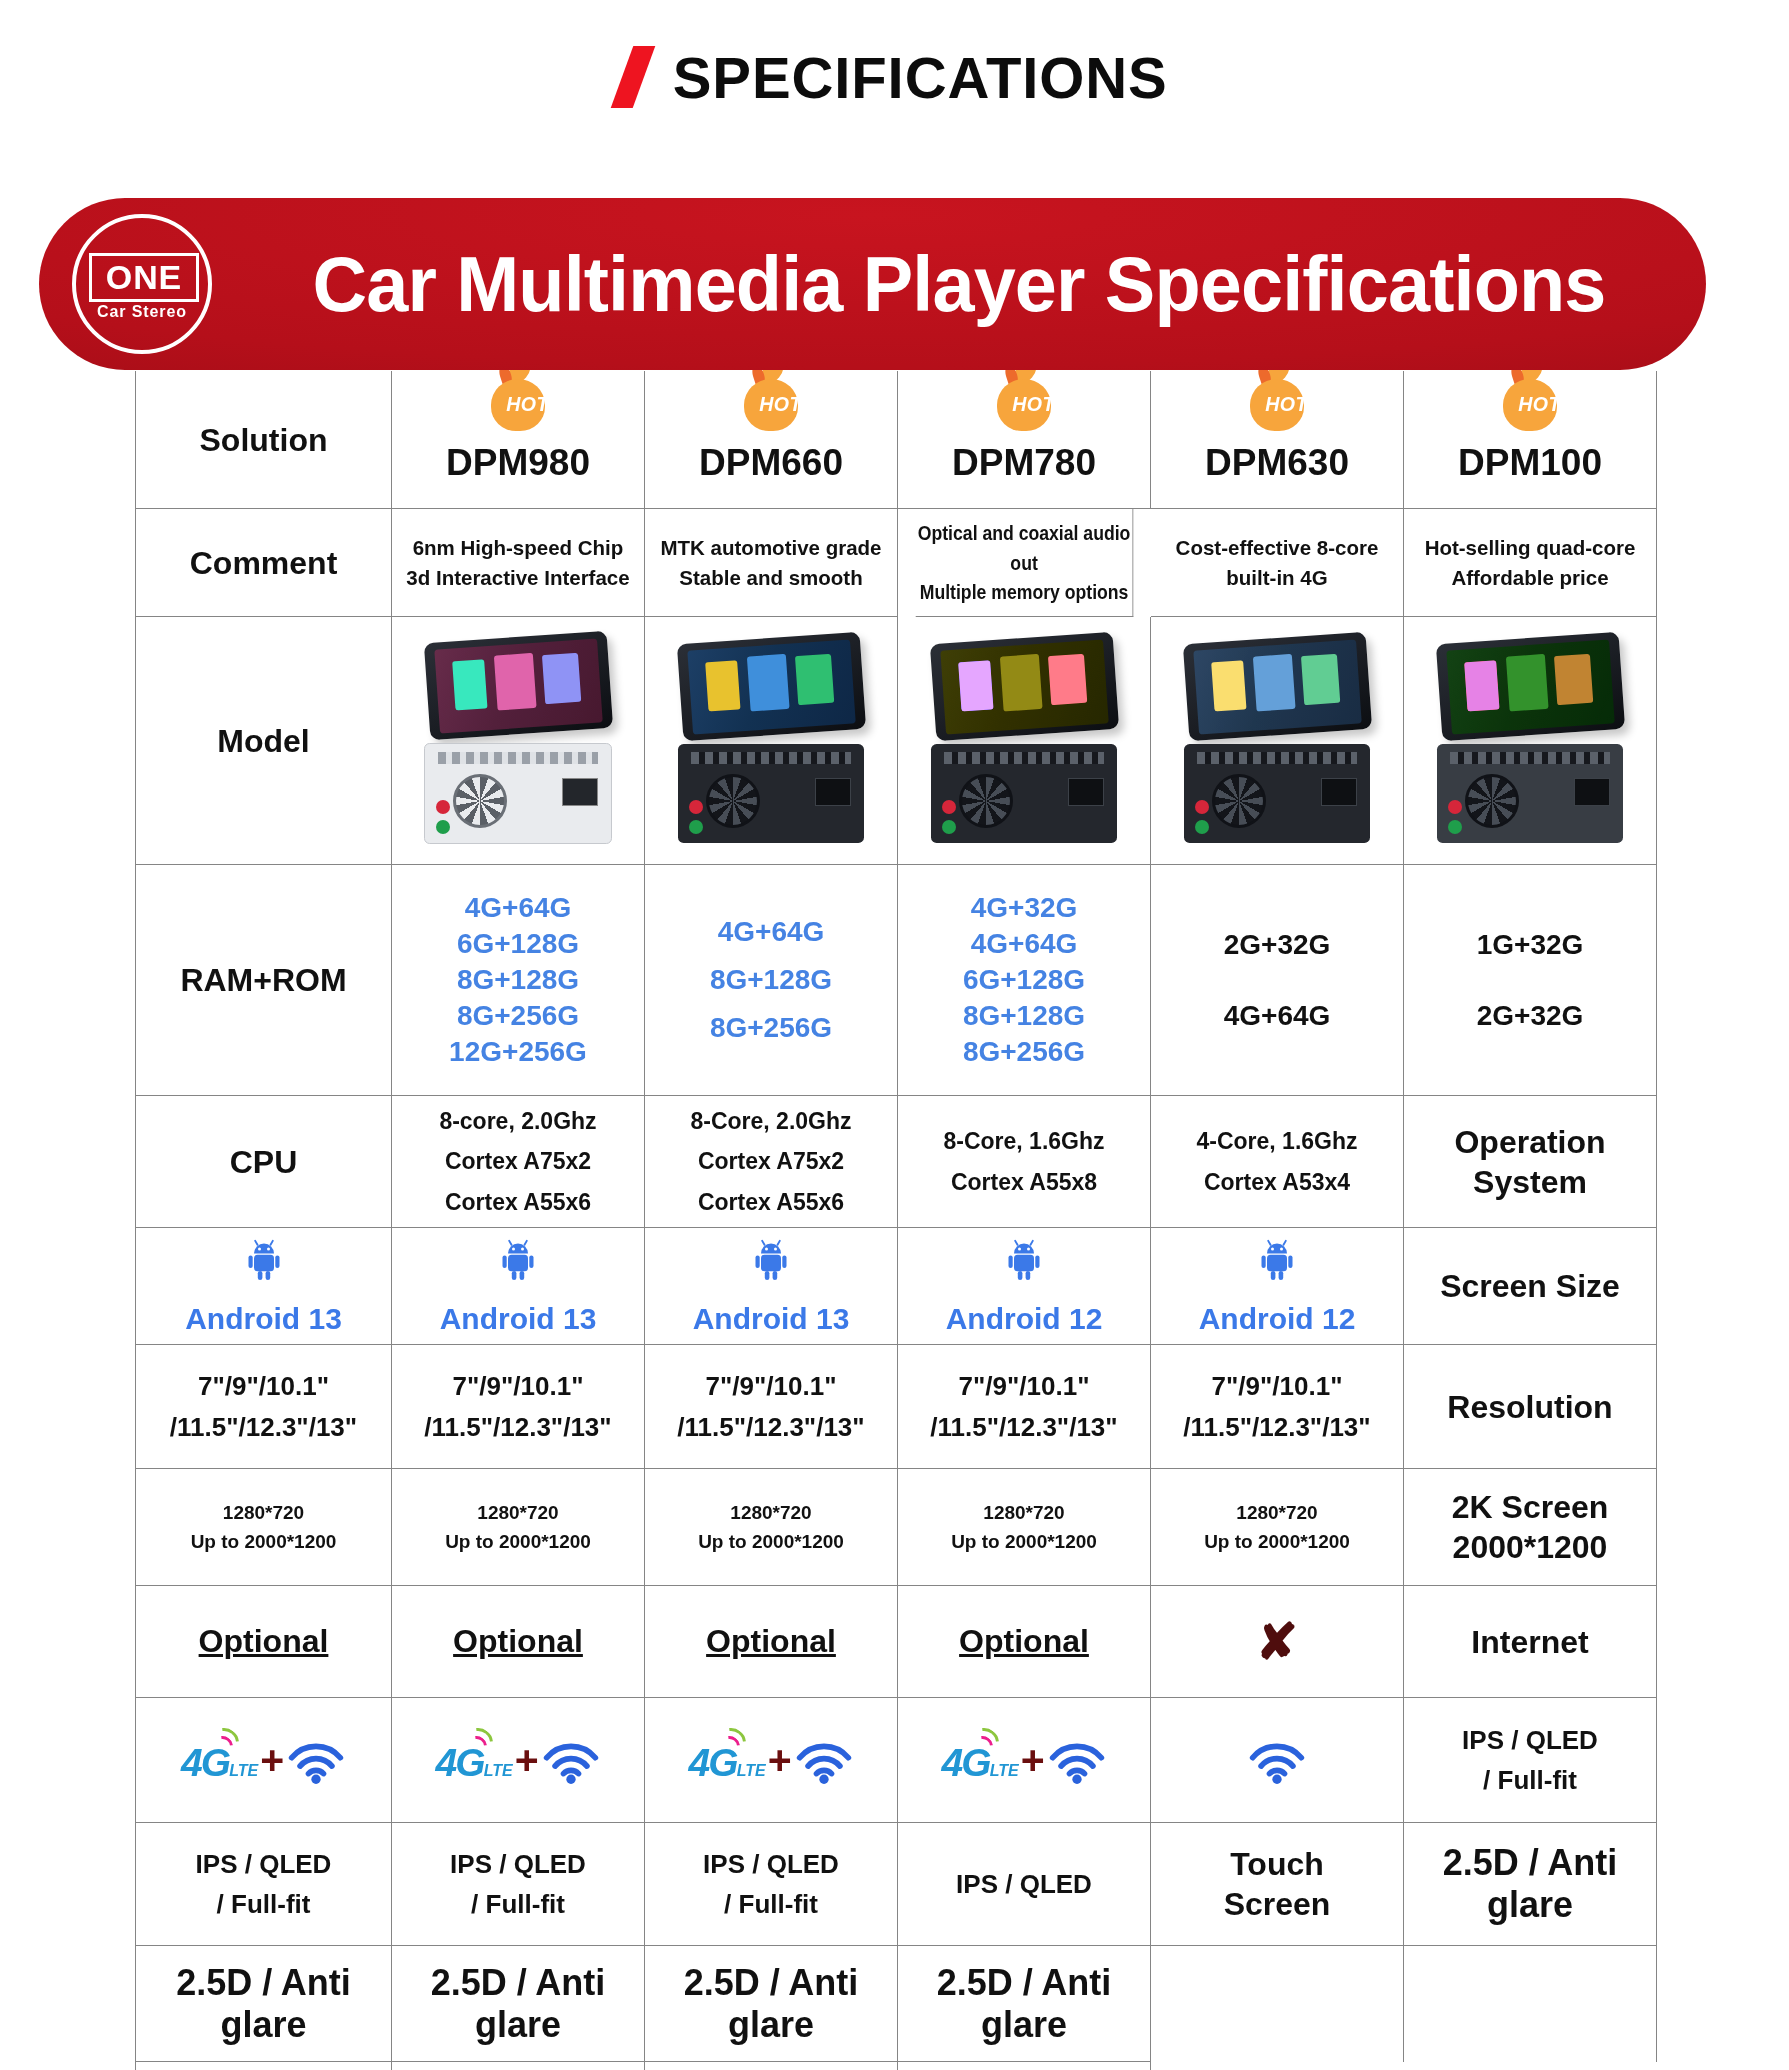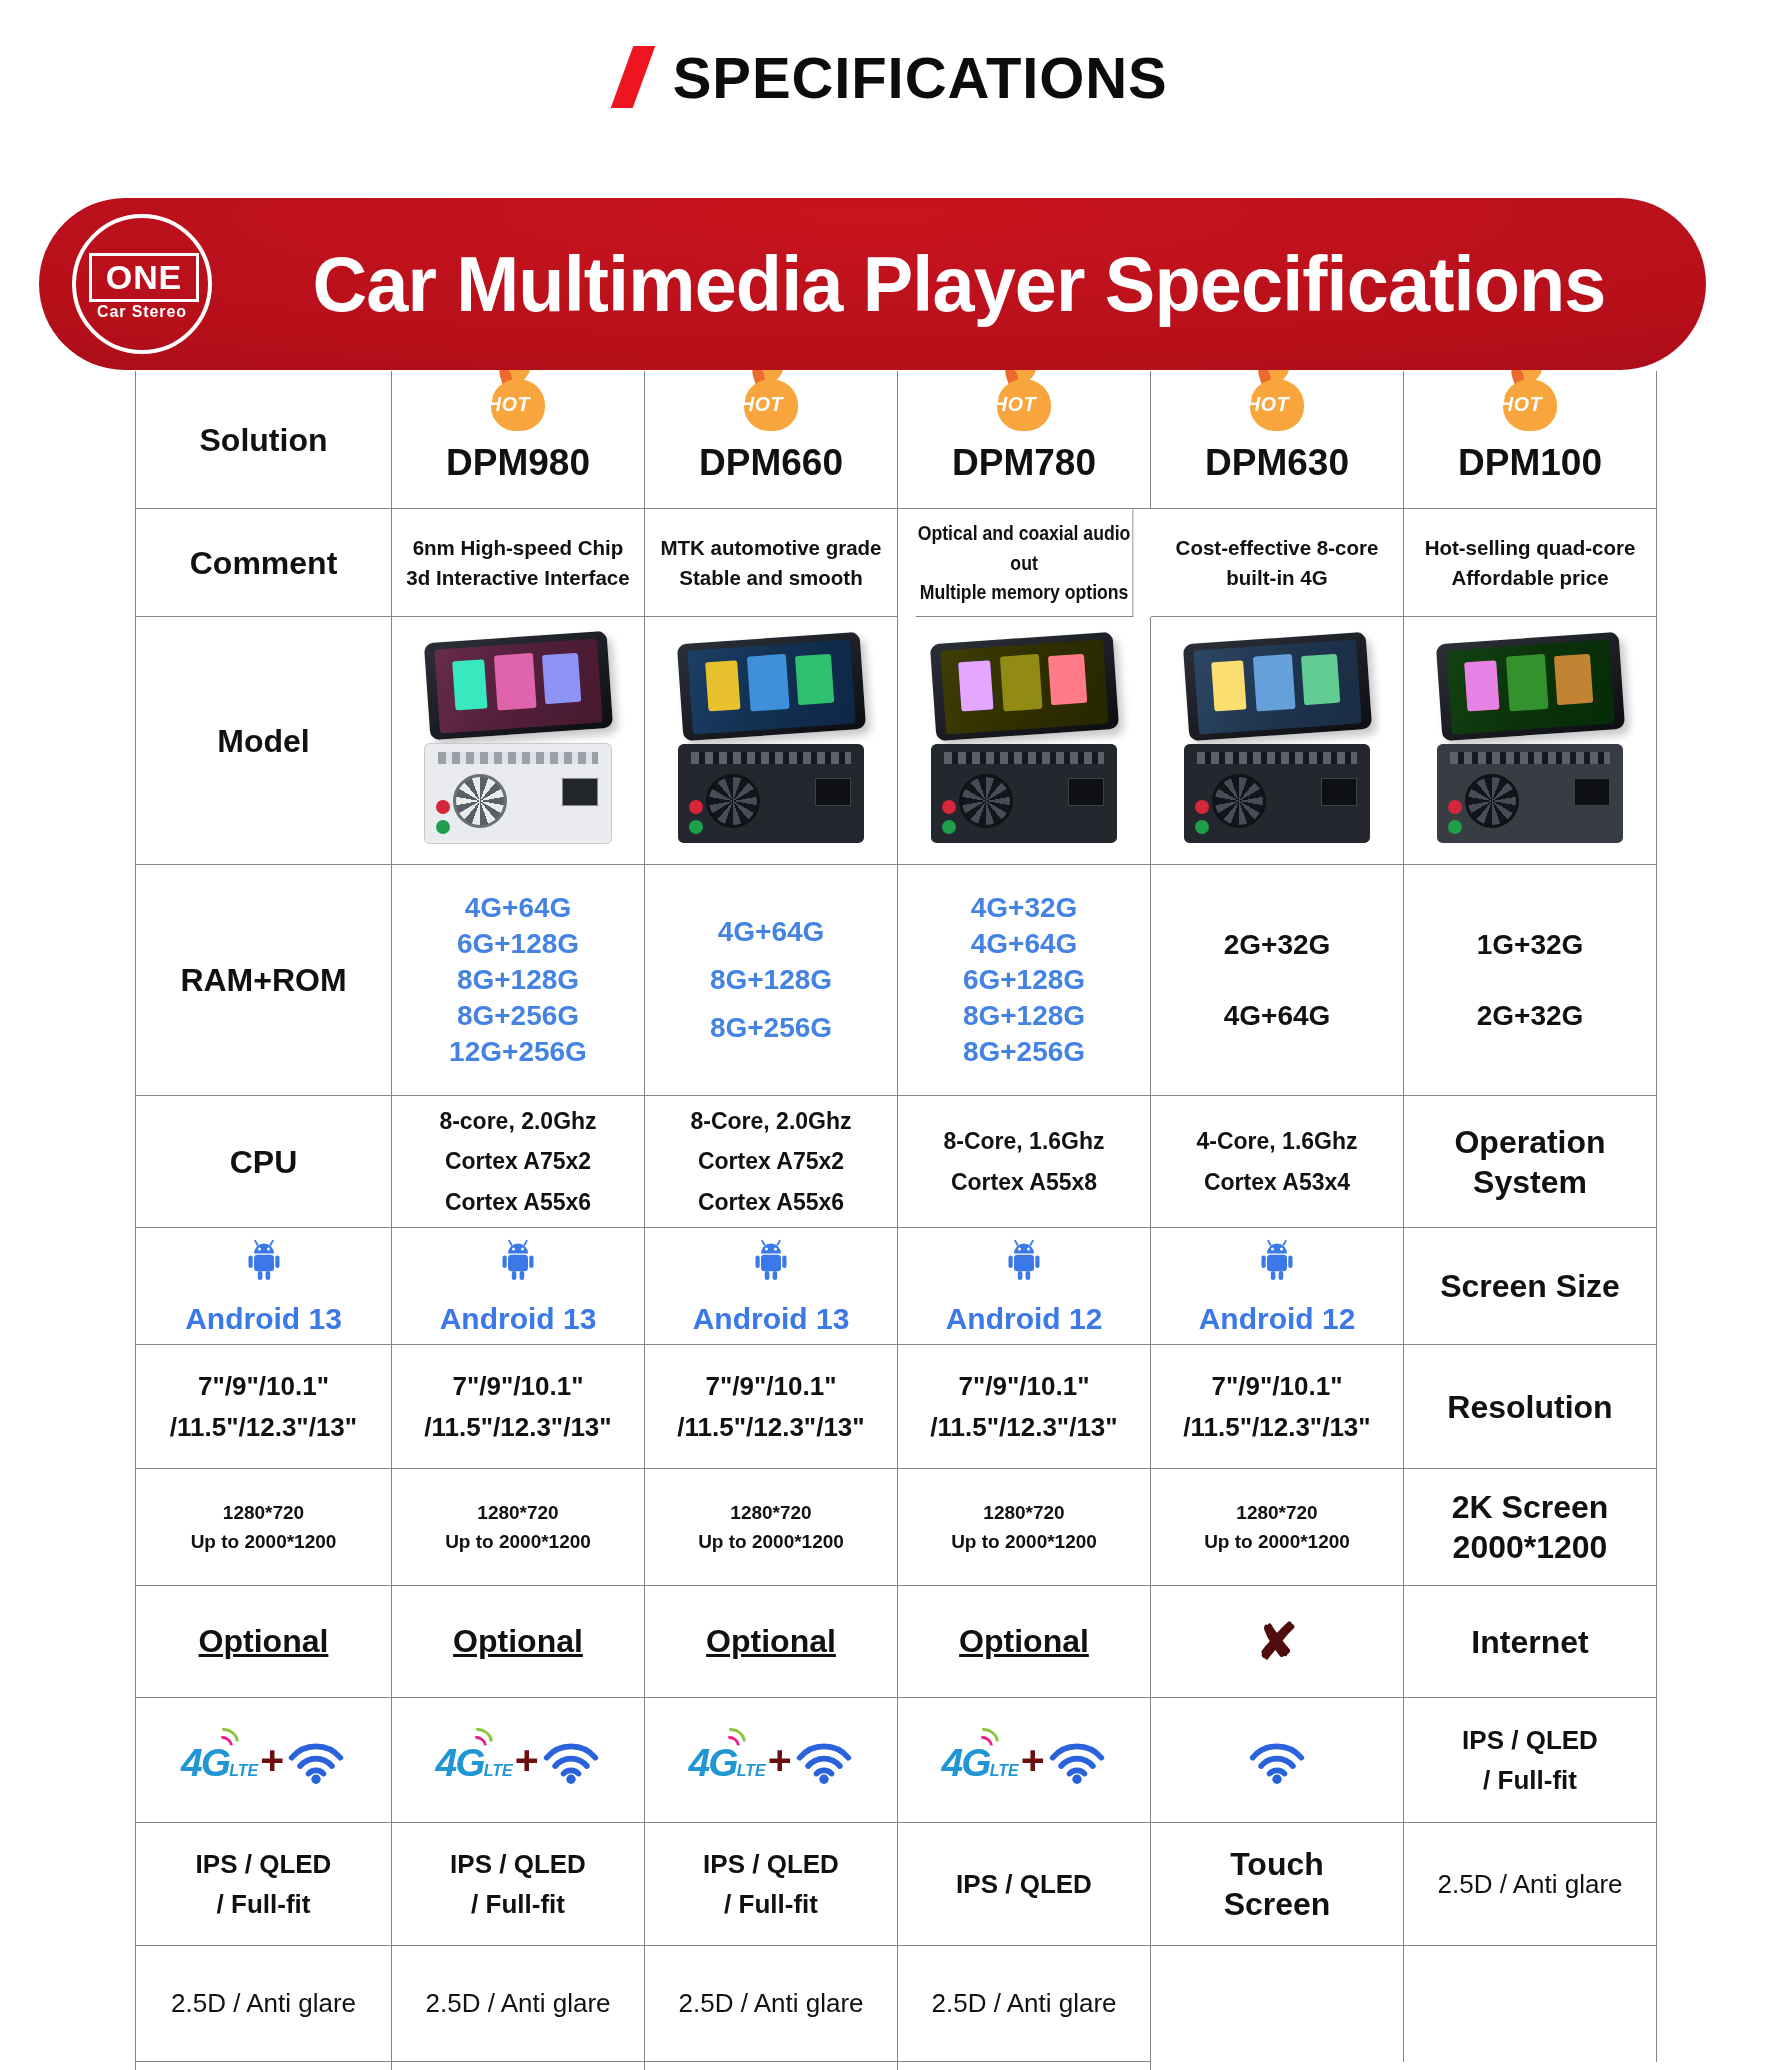--- a/index.html
+++ b/index.html
@@ -42,41 +42,41 @@
   .model-name{font-size:37px;font-weight:800;}
 
   
   .hot{position:absolute;top:-15px;left:50%;transform:translateX(-50%);width:62px;height:75px;z-index:4;}
   .hot .blob{position:absolute;left:3.7px;bottom:0;width:54px;height:52px;background:#f7a53c;
              border-radius:50% 50% 46% 46%;}
   .hot .t1{position:absolute;left:24px;top:1.9px;width:17px;height:28px;background:#f7a53c;
            border-radius:50% 50% 50% 0;transform:rotate(40deg);}
   .hot .t2{position:absolute;left:13px;top:9.3px;width:11.2px;height:20.5px;background:#ed6a2c;
            border-radius:50% 50% 50% 0;transform:rotate(-18deg);}
-  .hot-text{position:absolute;left:0;bottom:15px;width:100%;text-align:left;
+  .hot-text{position:absolute;left:0;bottom:15px;width:100%;text-align:right;
             font-size:19.6px;font-weight:900;font-style:italic;color:#fff;letter-spacing:0.5px;}
 
   .comment{font-size:20.5px;font-weight:700;line-height:1.45;white-space:pre-line;}
   .narrow{transform:scaleX(.86);}
 
   .ram{font-size:28px;font-weight:800;white-space:pre-line;}
   .blue{color:#4583e3;}
   .lines5{line-height:1.28;}
   .lines3{line-height:1.72;}
   .lines2{line-height:2.55;}
 
   .cpu{font-size:23px;font-weight:700;line-height:1.75;white-space:pre-line;}
   .os-text{font-size:30px;font-weight:800;color:#3b79e8;margin-top:20px;}
   .android{width:48px;height:45px;}
   .screen{font-size:26px;font-weight:700;line-height:1.55;white-space:pre-line;}
   .res{font-size:19px;font-weight:700;line-height:1.55;white-space:pre-line;}
   .opt{font-size:32px;font-weight:700;text-decoration:underline;}
   .cross{font-size:50px;font-weight:700;color:#4f0d0d;line-height:1;}
   .disp{font-size:26px;font-weight:700;line-height:1.55;white-space:pre-line;}
-  .touch{font-size:26px;font-weight:400;text-align:center;}
+  .touch{font-size:36px;font-weight:700;text-align:center;}
 
   
   .net{flex-direction:row;gap:2px;}
   .lte{position:relative;display:inline-block;padding-top:5.6px;}
   .lte .g4{font-size:39px;font-weight:900;font-style:italic;color:#2196d4;letter-spacing:-1.9px;}
   .lte small{font-size:16px;font-weight:800;font-style:italic;color:#2196d4;}
   .arc{position:absolute;border:3.7px solid transparent;border-radius:50%;}
   .arc.g{width:24px;height:24px;border-top-color:#8cc63e;transform:rotate(38deg);left:28px;top:-7.5px;}
   .arc.p{width:15px;height:15px;border-top-color:#ec1e8c;transform:rotate(38deg);left:31px;top:0.9px;}
   .plus{font-size:41px;font-weight:900;color:#6b0f0f;line-height:1;}

